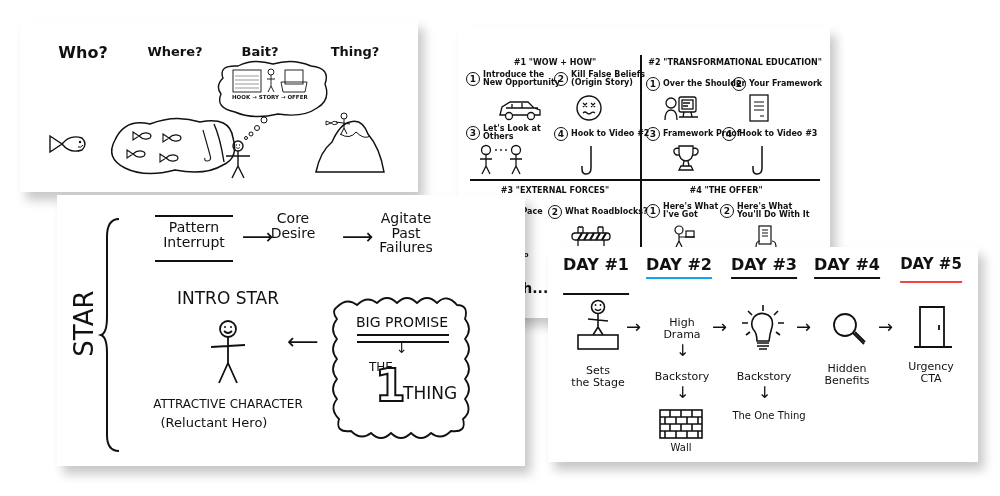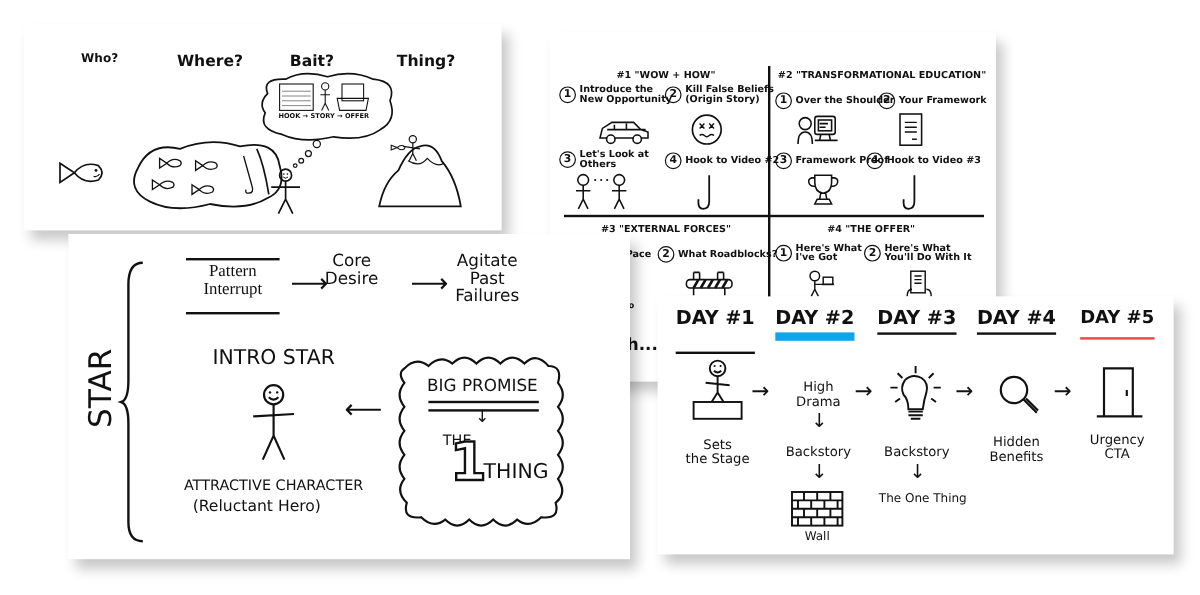--- a/index.html
+++ b/index.html
@@ -8,21 +8,21 @@
   .hand{font-family:"DejaVu Sans",sans-serif;font-weight:bold;color:#111;position:absolute;white-space:nowrap;line-height:1.05;}
   .hand.c{text-align:center;transform:translateX(-50%);}
   svg{position:absolute;overflow:visible;}
   .num{display:inline-block;width:12px;height:12px;border:1.5px solid #111;border-radius:50%;font-size:9px;line-height:12px;text-align:center;margin-right:3px;vertical-align:middle;}
   .item{position:absolute;font-size:8px;font-weight:bold;display:flex;align-items:center;line-height:1.05;white-space:nowrap;}
 </style>
 </head>
 <body>
 
 <div class="card" style="left:20px;top:20px;width:398px;height:172px;">
-  <div class="hand c" style="left:63px;top:25px;font-size:10px;">Who?</div>
+  <div class="hand c" style="left:63px;top:25px;font-size:16px;">Who?</div>
   <div class="hand c" style="left:155px;top:25px;font-size:13px;">Where?</div>
   <div class="hand c" style="left:240px;top:25px;font-size:13px;">Bait?</div>
   <div class="hand c" style="left:335px;top:25px;font-size:13px;">Thing?</div>
 
   <svg style="left:28px;top:113px;" width="40" height="22" viewBox="0 0 40 22">
     <path d="M2 3 L14 11 L2 19 Z M14 11 Q22 1 34 5 Q40 11 34 17 Q22 21 14 11" fill="none" stroke="#111" stroke-width="1.4"></path>
     <circle cx="32" cy="9" r="1.2" fill="#111"></circle>
       <path d="M30 14 Q33 15 35 12" fill="none" stroke="#111" stroke-width="1"></path>
   </svg>
 
@@ -231,21 +231,21 @@
   </svg>
 </div>
 
 <div class="card" style="left:57px;top:195px;width:468px;height:271px;">
   <div class="hand" style="left:-2px;top:118px;font-size:26px;font-weight:normal;transform:rotate(-90deg);transform-origin:center;width:60px;text-align:center;">STAR</div>
   <svg style="left:42px;top:22px;" width="22" height="236" viewBox="0 0 22 236">
     <path d="M20 2 Q8 2 8 20 L8 100 Q8 116 2 118 Q8 120 8 136 L8 218 Q8 234 20 234" fill="none" stroke="#111" stroke-width="2"></path>
   </svg>
 
   <div style="position:absolute;left:98px;top:20px;width:78px;height:2px;background:#111;"></div>
-  <div class="hand c" style="left:137px;top:25px;font-size:14px;font-weight:normal;font-family:Liberation Serif, serif;">
+  <div class="hand c" style="left:137px;top:25px;font-size:14px;font-weight:normal;">
     <span>Pattern</span><br><span>Interrupt</span>
   </div>
   <div style="position:absolute;left:98px;top:65px;width:78px;height:2px;background:#111;"></div>
   <div class="hand" style="left:185px;top:30px;font-size:22px;font-weight:normal;">⟶</div>
   <div class="hand c" style="left:236px;top:16px;font-size:14px;font-weight:normal;">
     <span>Core</span><br><span>Desire</span>
   </div>
   <div class="hand" style="left:285px;top:30px;font-size:22px;font-weight:normal;">⟶</div>
   <div class="hand c" style="left:349px;top:16px;font-size:14px;font-weight:normal;">
     <span>Agitate</span><br><span>Past</span><br><span>Failures</span>
@@ -274,21 +274,21 @@
   <div style="position:absolute;left:300px;top:139px;width:92px;height:5px;border-top:2px solid #111;border-bottom:2px solid #111;"></div>
   <div class="hand" style="left:339px;top:146px;font-size:14px;font-weight:normal;">↓</div>
   <div class="hand" style="left:296px;top:166px;font-size:12px;font-weight:normal;margin-left:16px;">THE</div>
   <div class="hand" style="left:318px;top:168px;font-size:44px;color:#fff;-webkit-text-stroke:2px #111;">1</div>
   <div class="hand" style="left:346px;top:190px;font-size:17px;font-weight:normal;">THING</div>
 </div>
 
 <div class="card" style="left:548px;top:247px;width:430px;height:215px;">
 
   <div class="hand c" style="left:48px;top:10px;font-size:16px;border-bottom:2px solid #111;padding-bottom:19px;">DAY #1</div>
-  <div class="hand c" style="left:131px;top:10px;font-size:16px;border-bottom:7px solid #0ea5e9;padding-bottom:3px;">DAY #2</div>
+  <div class="hand c" style="left:131px;top:10px;font-size:16px;border-bottom:2px solid #0ea5e9;padding-bottom:3px;">DAY #2</div>
   <div class="hand c" style="left:216px;top:10px;font-size:16px;border-bottom:2px solid #111;padding-bottom:3px;">DAY #3</div>
   <div class="hand c" style="left:299px;top:10px;font-size:16px;border-bottom:2px solid #111;padding-bottom:3px;">DAY #4</div>
   <div class="hand c" style="left:383px;top:10px;font-size:15px;border-bottom:2px solid #ef4444;padding-bottom:8px;">DAY #5</div>
 
   <svg style="left:28px;top:52px;" width="44" height="52" viewBox="0 0 44 52">
     <g fill="none" stroke="#111" stroke-width="1.6">
         <circle cx="22" cy="8" r="6.5"></circle>
         <path d="M22 14.5 L22 28 M12 20 L32 22 M22 28 L17 36 M22 28 L27 36 M19 10 q3 3 6 0"></path>
         <rect x="2" y="36" width="40" height="14"></rect>
       </g>

